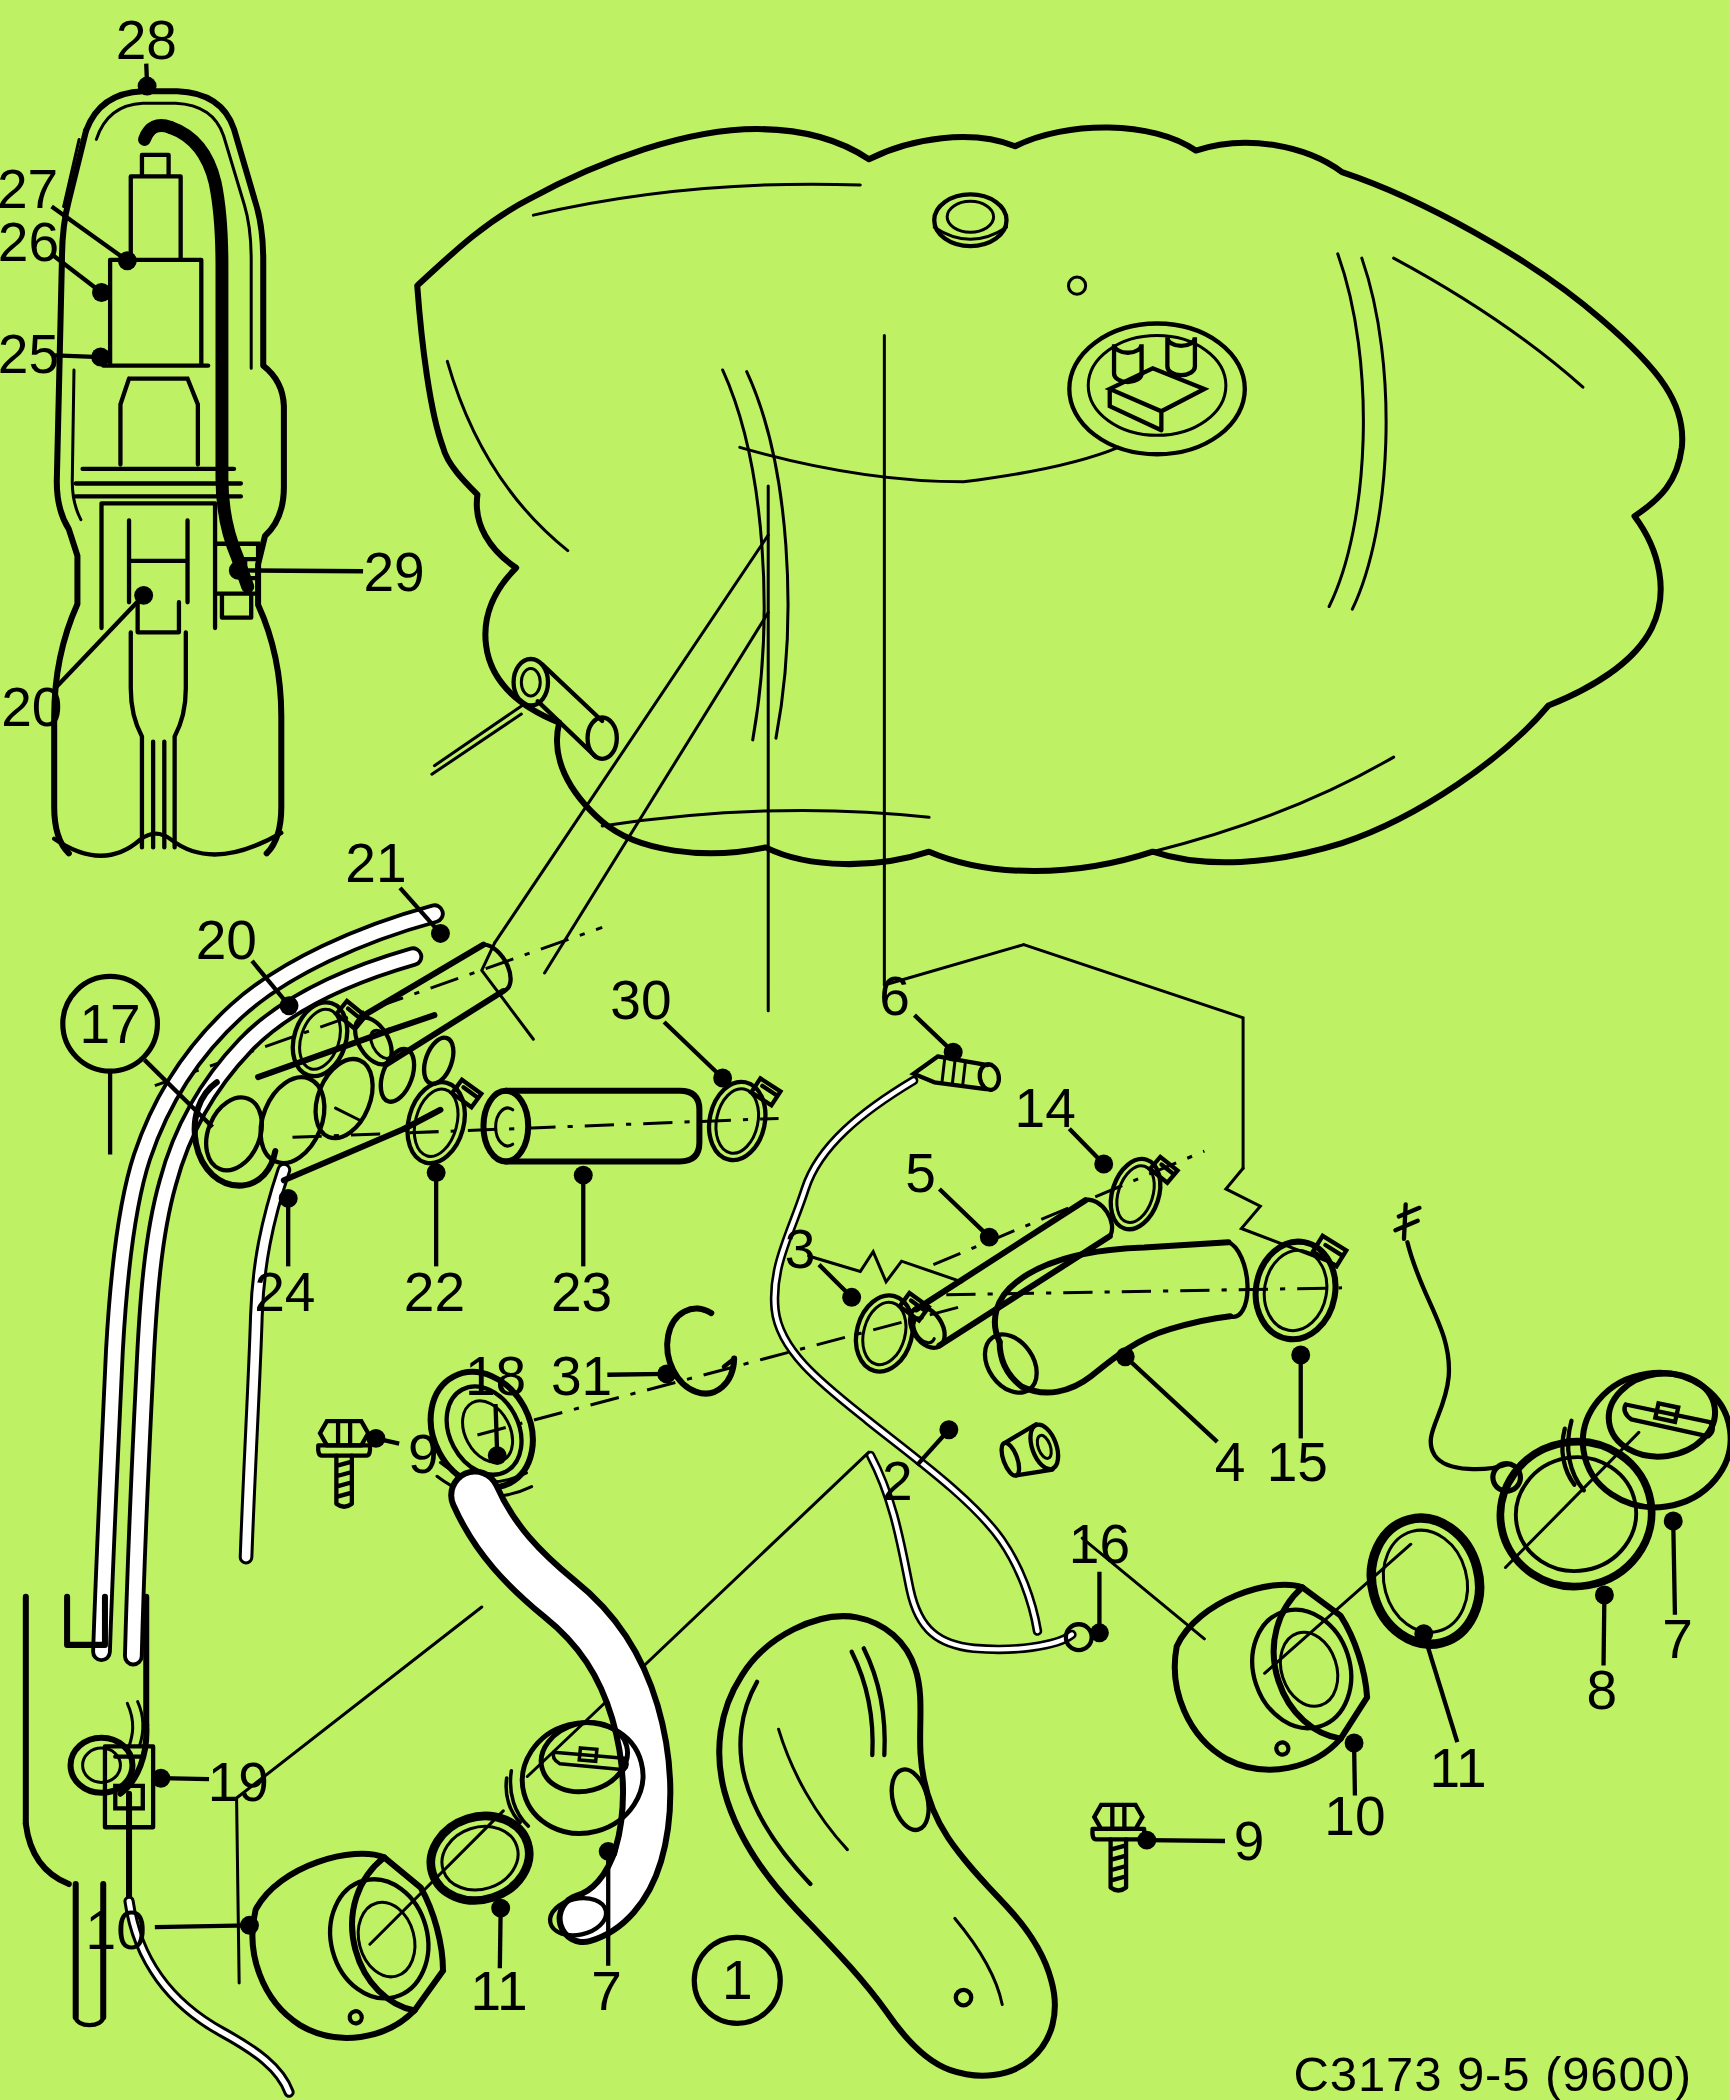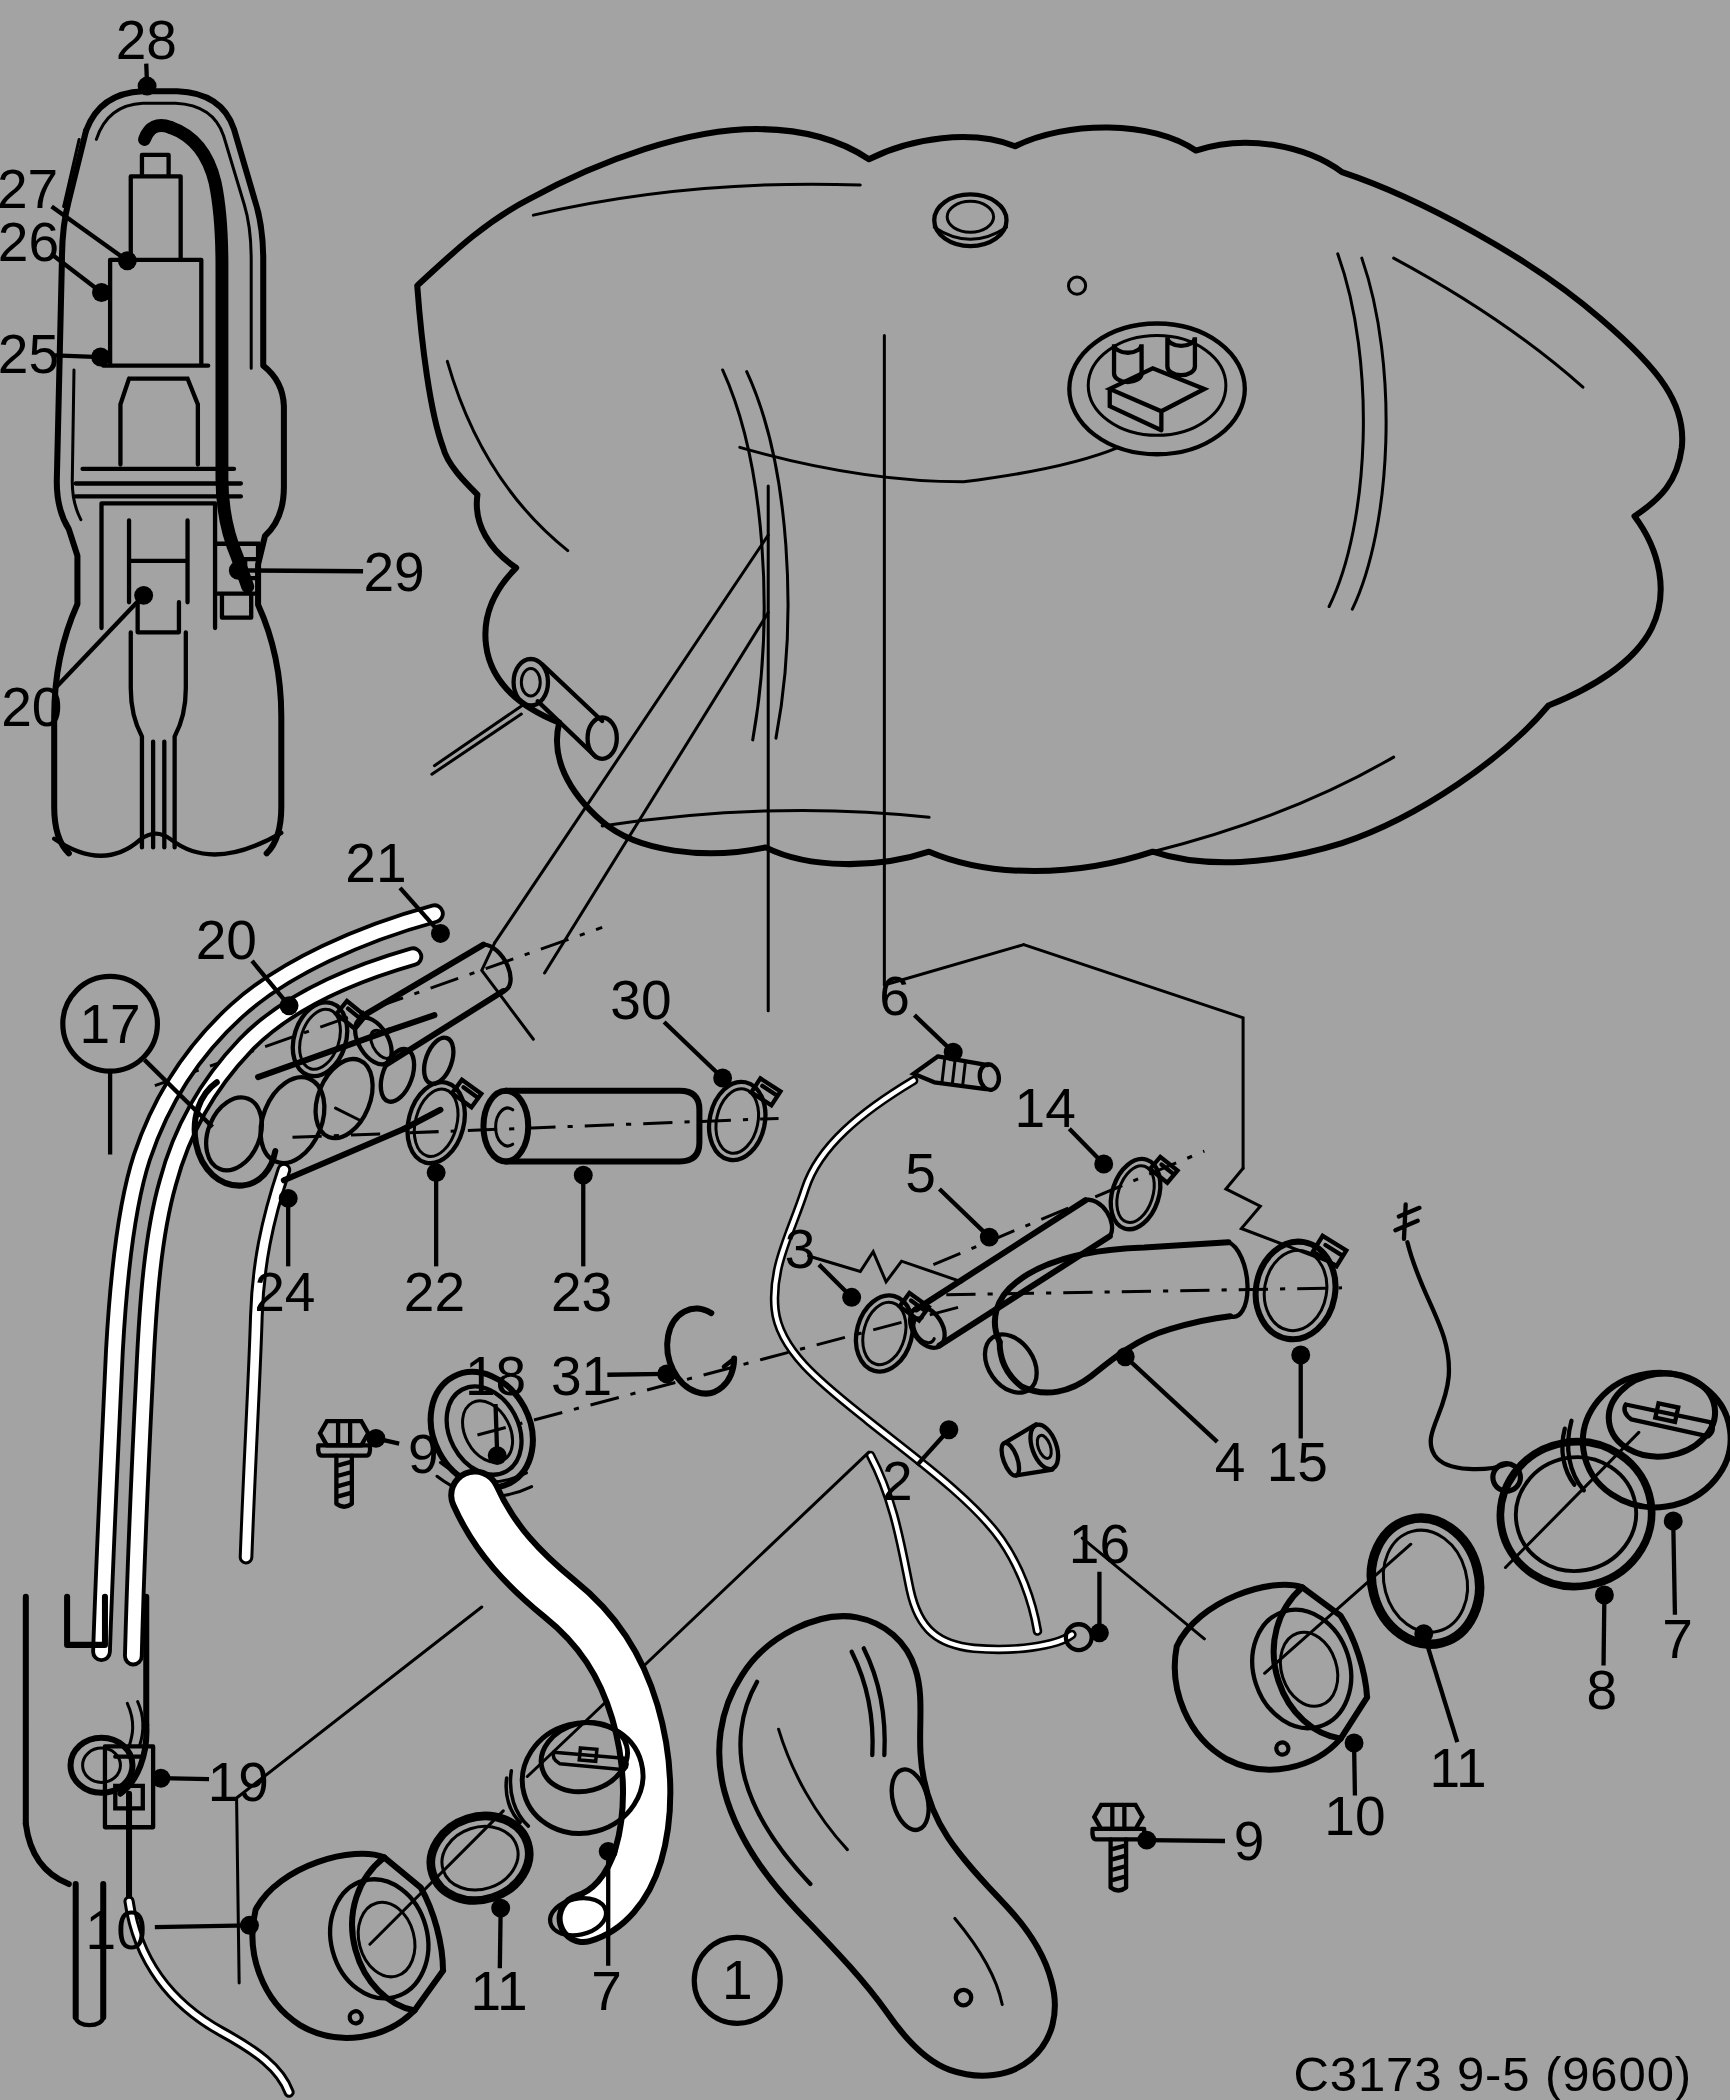--- a/index.html
+++ b/index.html
@@ -1,16 +1,16 @@
 <!DOCTYPE html>
 <html style="font-size:13.8px"><head>
 <meta charset="utf-8">
 <style>
   html,body{margin:0;padding:0;background:#fff;}
-  #stage{position:relative;width:1730px;height:2100px;background:#a3a3a3;
+  #stage{position:relative;width:1730px;height:2100px;background:#bef264;
          font-family:"Liberation Sans", sans-serif;overflow:hidden;}
   svg{position:absolute;left:0;top:0;}
   .ln{fill:none;stroke:#000;stroke-width:7;stroke-linecap:round;stroke-linejoin:round;}
   .thin{fill:none;stroke:#000;stroke-width:3.5;stroke-linecap:round;}
   .med{fill:none;stroke:#000;stroke-width:5;stroke-linecap:round;}
   .axis{fill:none;stroke:#000;stroke-width:3.5;stroke-dasharray:34 14 6 14;}
   .fat{fill:none;stroke:#000;stroke-width:15;stroke-linecap:round;}
   .tube-o{fill:none;stroke:#000;stroke-linecap:round;stroke-linejoin:round;}
   .tube-i{fill:none;stroke:#fff;stroke-linecap:round;stroke-linejoin:round;}
   .callout-text{font-family:"Liberation Sans", sans-serif;font-size:64px;fill:#000;

